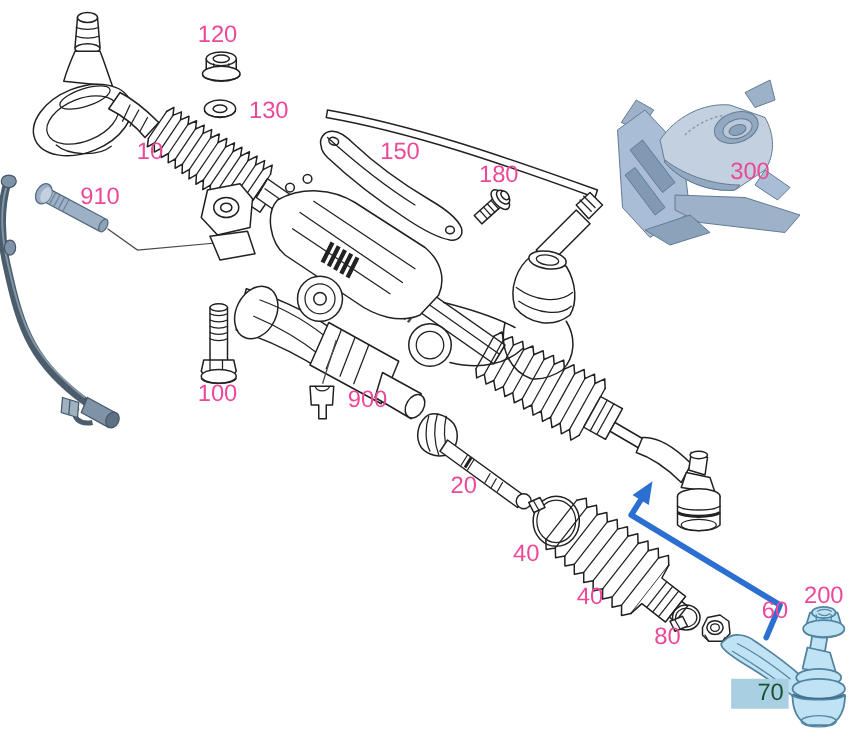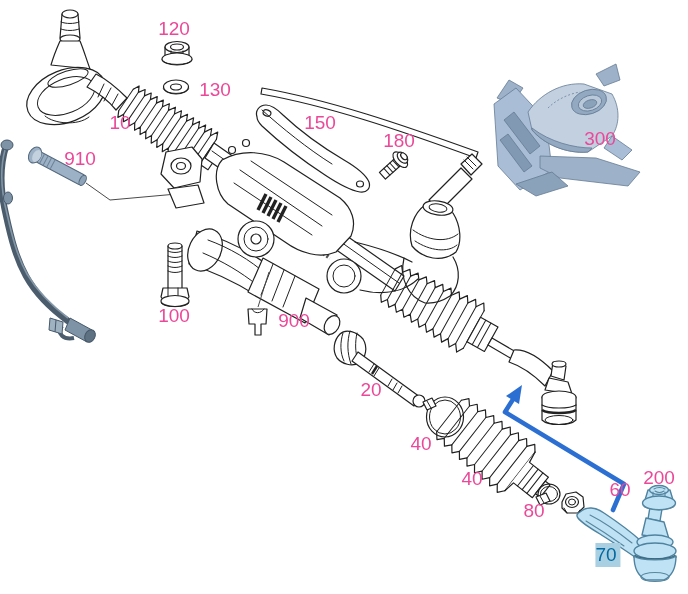--- a/index.html
+++ b/index.html
@@ -8,21 +8,21 @@
   .stage svg{position:absolute;left:0;top:0}
   .ln{stroke:#212121;stroke-width:1.2;fill:#fff;stroke-linejoin:round;stroke-linecap:round}
   .lnf{stroke:#212121;stroke-width:1.2;fill:none;stroke-linejoin:round;stroke-linecap:round}
   .thin{stroke-width:1}
   .ldr{stroke:#4a4a4a;stroke-width:1;fill:none}
   .hl{fill:#bfe3f5;stroke:#4f83a0;stroke-width:1.4;stroke-linejoin:round}
   .hlf{fill:none;stroke:#57869f;stroke-width:1.1;stroke-linecap:round}
   .shield{stroke:#647b94;stroke-width:.8}
   .part-label{position:absolute;transform:translate(-50%,-50%);font-size:19px;color:#ec4899;
               white-space:nowrap;line-height:1}
-  .part-label.selected{background:#a9cfe3;color:#0369a1;padding:2px 4px 3px 0}
+  .part-label.selected{background:#a9cfe3;color:#14532d;padding:2px 4px 3px 21px}
 </style>
 </head>
 <body>
 
 <div class="stage">
 <svg width="688" height="594" viewBox="0 0 688 594">
 
   <g>
     <path d="M6,146 C0,165 0,190 6,215 C11,238 16,258 26,276 C36,294 50,308 68,321 C74,325 79,328 85,332" stroke="#4b5c6d" stroke-width="6.5" fill="none" stroke-linecap="round"></path>
     <path d="M5,150 C0,168 1,190 7,214 C12,236 17,256 27,274 C37,291 51,305 68,318" stroke="#8ca0b0" stroke-width="1.6" fill="none" opacity="0.85"></path>

